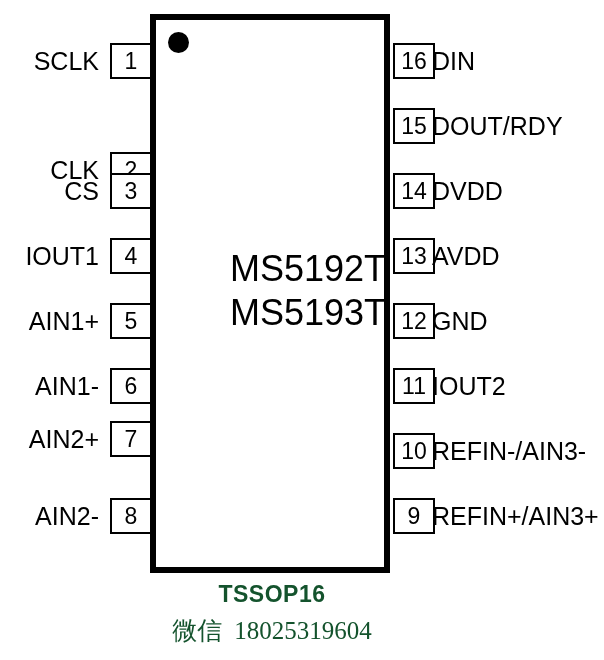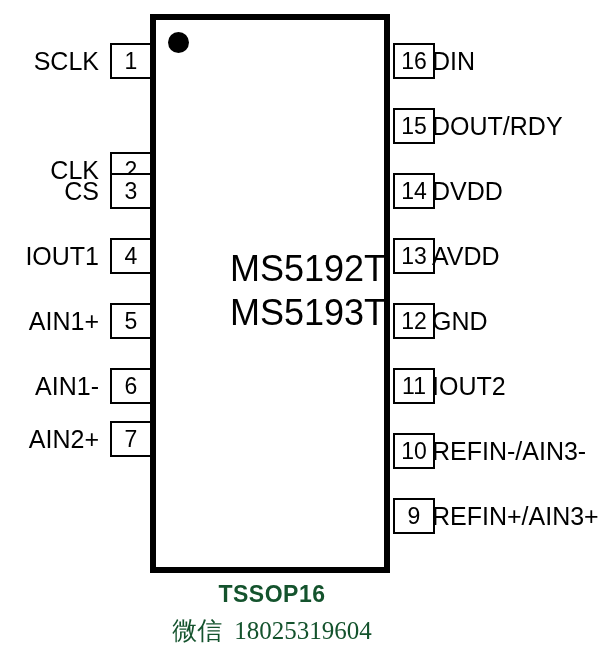--- a/index.html
+++ b/index.html
@@ -166,20 +166,24 @@
     <span class="pin-box">5</span>
   </div>
   <div class="pin-row left" style="top:368px;">
     <span class="pin-label">AIN1-</span>
     <span class="pin-box">6</span>
   </div>
   <div class="pin-row left" style="top:421px;">
     <span class="pin-label">AIN2+</span>
     <span class="pin-box">7</span>
   </div>
+  <div class="pin-row left" style="top:498px;">
+    <span class="pin-label">AIN2-</span>
+    <span class="pin-box">8</span>
+  </div>
 
   <div class="pin-row right" style="top:43px;">
     <span class="pin-box">16</span>
     <span class="pin-label">DIN</span>
   </div>
   <div class="pin-row right" style="top:108px;">
     <span class="pin-box">15</span>
     <span class="pin-label">DOUT/RDY</span>
   </div>
   <div class="pin-row right" style="top:173px;">

